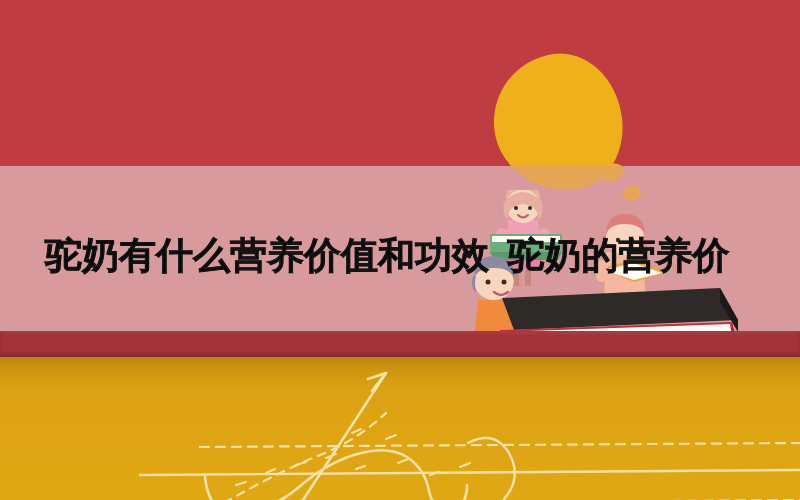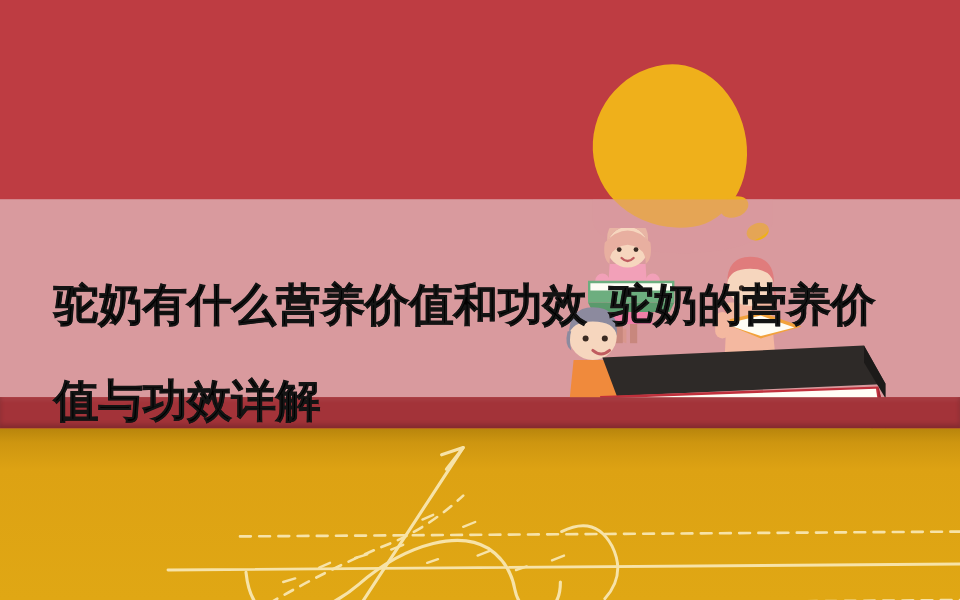--- a/index.html
+++ b/index.html
@@ -240,16 +240,15 @@
 
         <path d="M468 86 q28 -14 42 12 q12 24 -6 44" stroke-width="2.4"></path>
 
         <path d="M-10 200 q28 -16 60 2" stroke-width="2.4"></path>
       </g>
     </svg>
   </div>
 
   <div id="title">
     <span>驼奶有什么营养价值和功效  驼奶的营养价</span><br>
-    <span>值与功效详解</span>
   </div>
 
 </div>
 
 </body></html>

